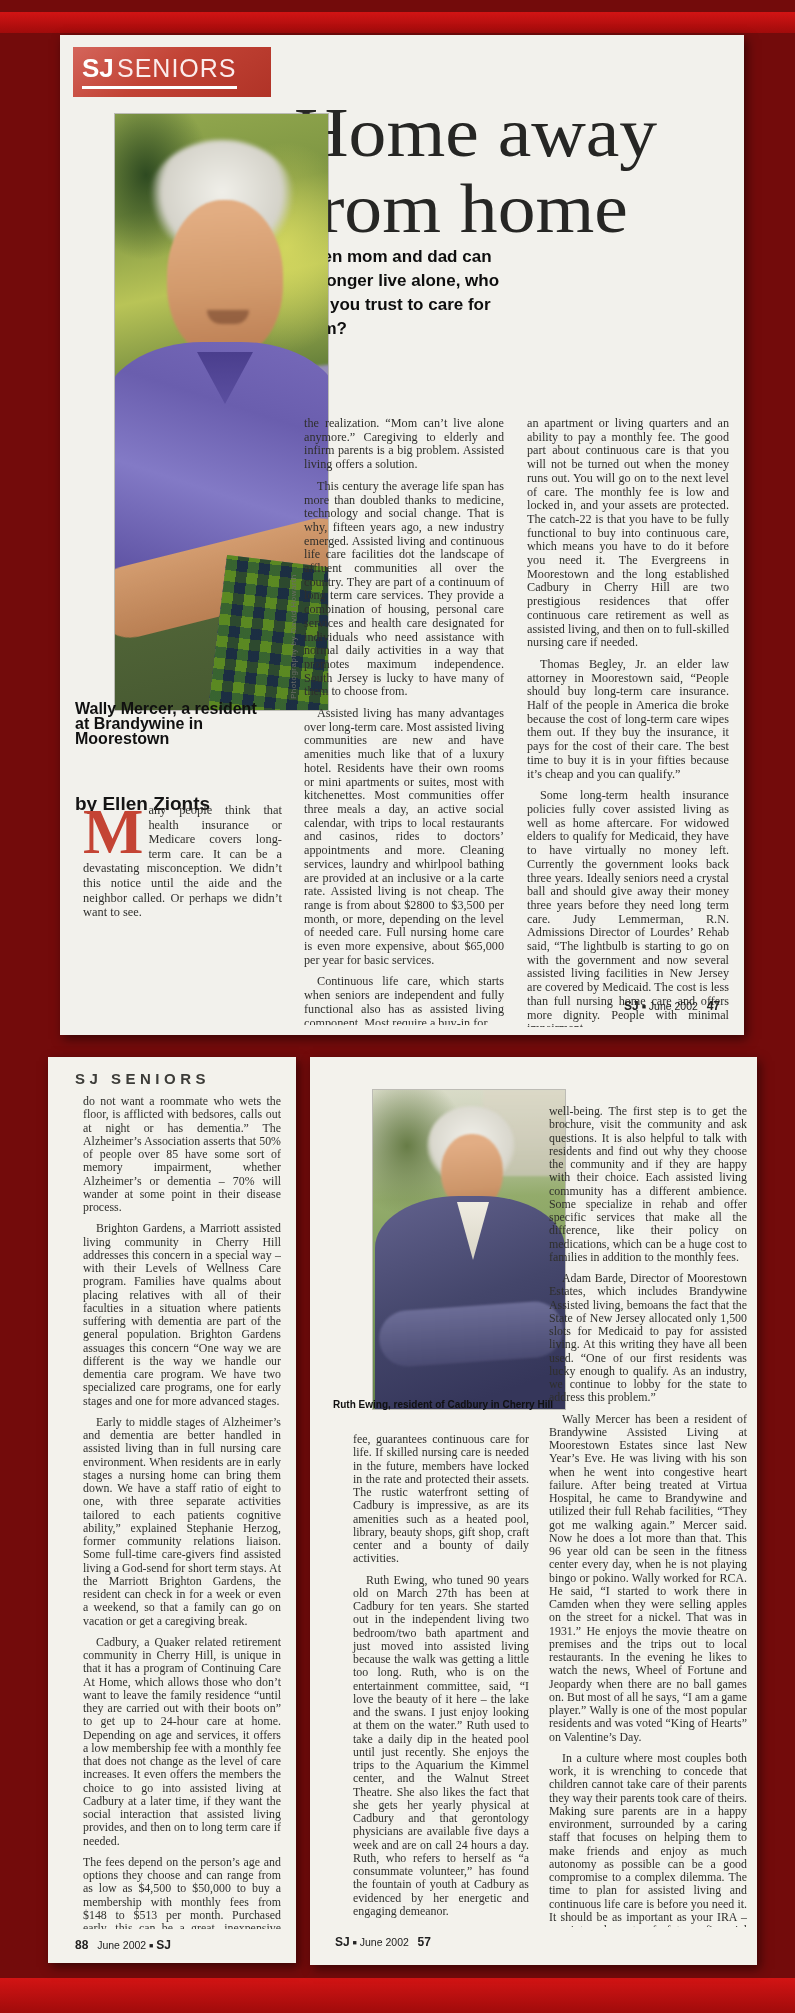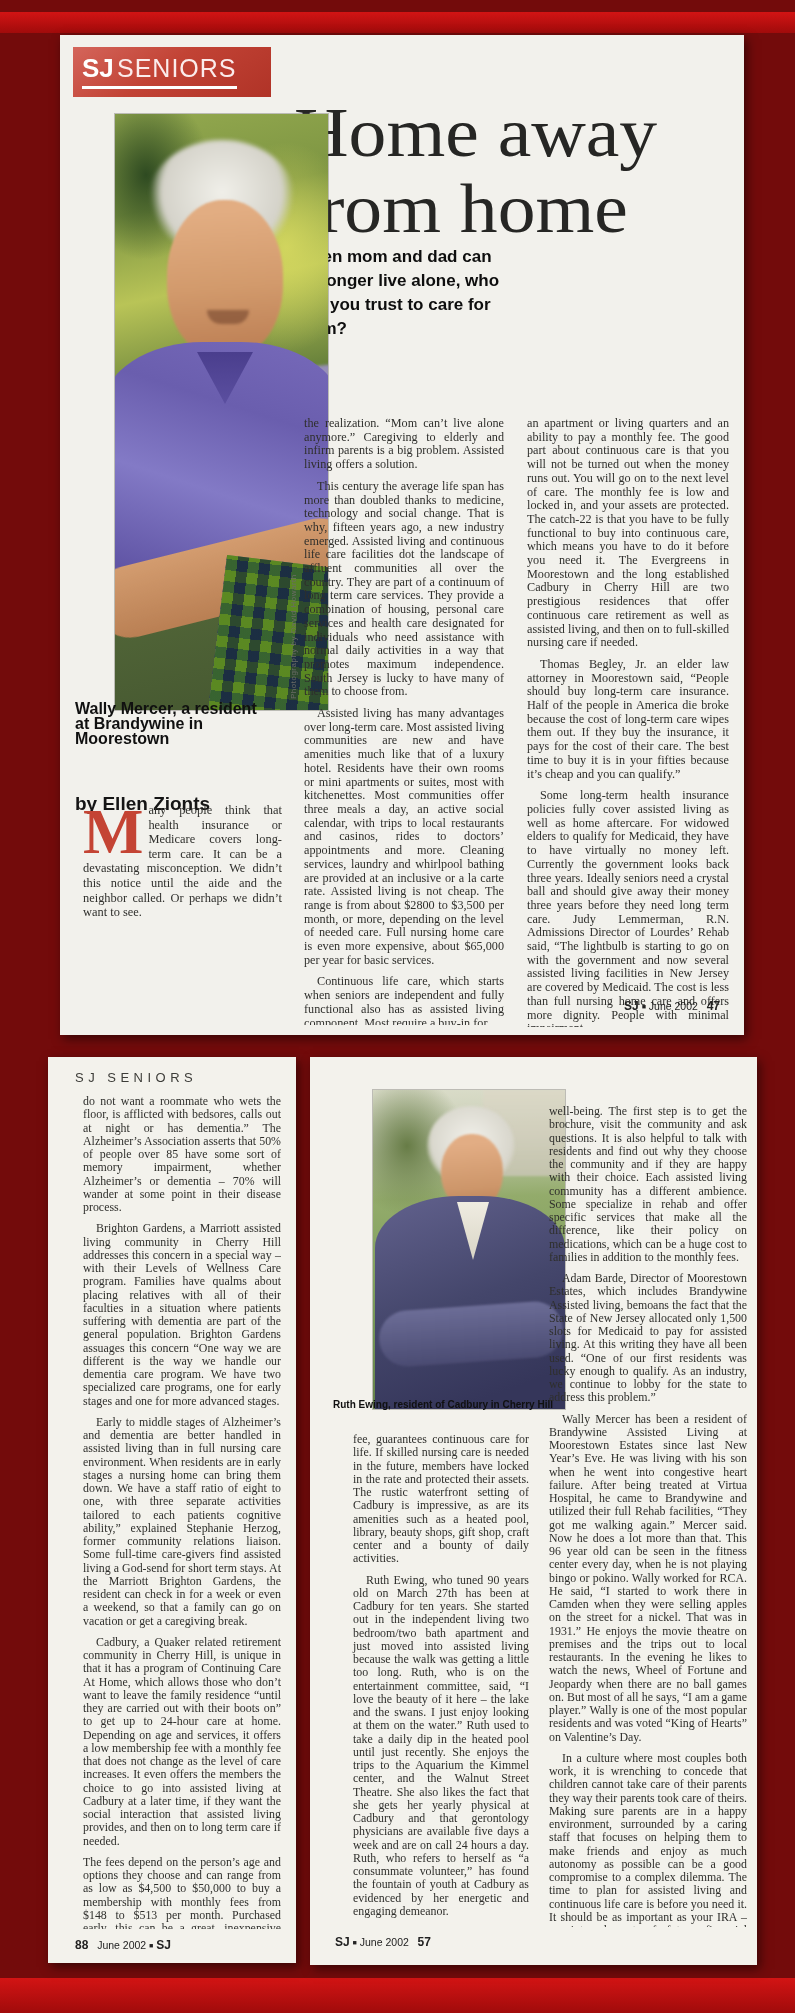--- a/index.html
+++ b/index.html
@@ -45,21 +45,21 @@
   #p47c1{left:15px;top:760px;width:215px;height:206px;font-size:12.4px;line-height:14.6px;}
   #p47c2{left:236px;top:374px;width:216px;height:616px;font-size:12.2px;line-height:13.7px;}
   #p47c3{left:459px;top:374px;width:218px;height:618px;font-size:12.2px;line-height:13.7px;}
   .dropcap{float:left;font-family:"Liberation Serif",serif;font-weight:bold;font-size:64px;line-height:52px;color:#c44434;margin:3px 5px 0 0;}
   .footer{position:absolute;font-family:"Liberation Sans",sans-serif;font-size:10.5px;color:#222;}
   .footer b{font-size:12px;}
   .sq{font-size:7px;vertical-align:1px;}
   #footer47{right:24px;top:964px;}
 
   
-  #hdr48{position:absolute;left:27px;top:13px;font-family:"Liberation Sans",sans-serif;font-weight:400;font-size:13px;letter-spacing:4.5px;color:#3c3c38;text-align:right;}
+  #hdr48{position:absolute;left:27px;top:13px;font-family:"Liberation Sans",sans-serif;font-weight:700;font-size:15px;letter-spacing:4.5px;color:#3c3c38;text-align:right;}
   #p48col{left:27px;top:30px;width:214px;height:842px;font-size:11.9px;line-height:13.25px;}
   #footer48{left:27px;top:881px;}
 
   
   #photo-ruth{left:23px;top:17px;width:192px;height:319px;}
   .r-bg{left:0;top:0;right:0;bottom:0;background:linear-gradient(178deg,#dadcc9 0%,#c6cdb3 16%,#93ab6b 34%,#80a05e 58%,#6f9052 80%,#647f49 100%);}
   .r-build{left:110px;top:0;width:82px;height:86px;background:linear-gradient(#ddd9c8,#c9c6b4);opacity:.85;filter:blur(1px);}
   .r-bush{left:-26px;top:-14px;width:120px;height:140px;background:radial-gradient(closest-side,#677c46,rgba(103,124,70,0));}
   .r-fl1{left:14px;top:196px;width:16px;height:16px;border-radius:50%;background:#d8d2e2;filter:blur(1px);}
   .r-fl2{left:30px;top:226px;width:14px;height:14px;border-radius:50%;background:#e0b6c0;filter:blur(1px);}

